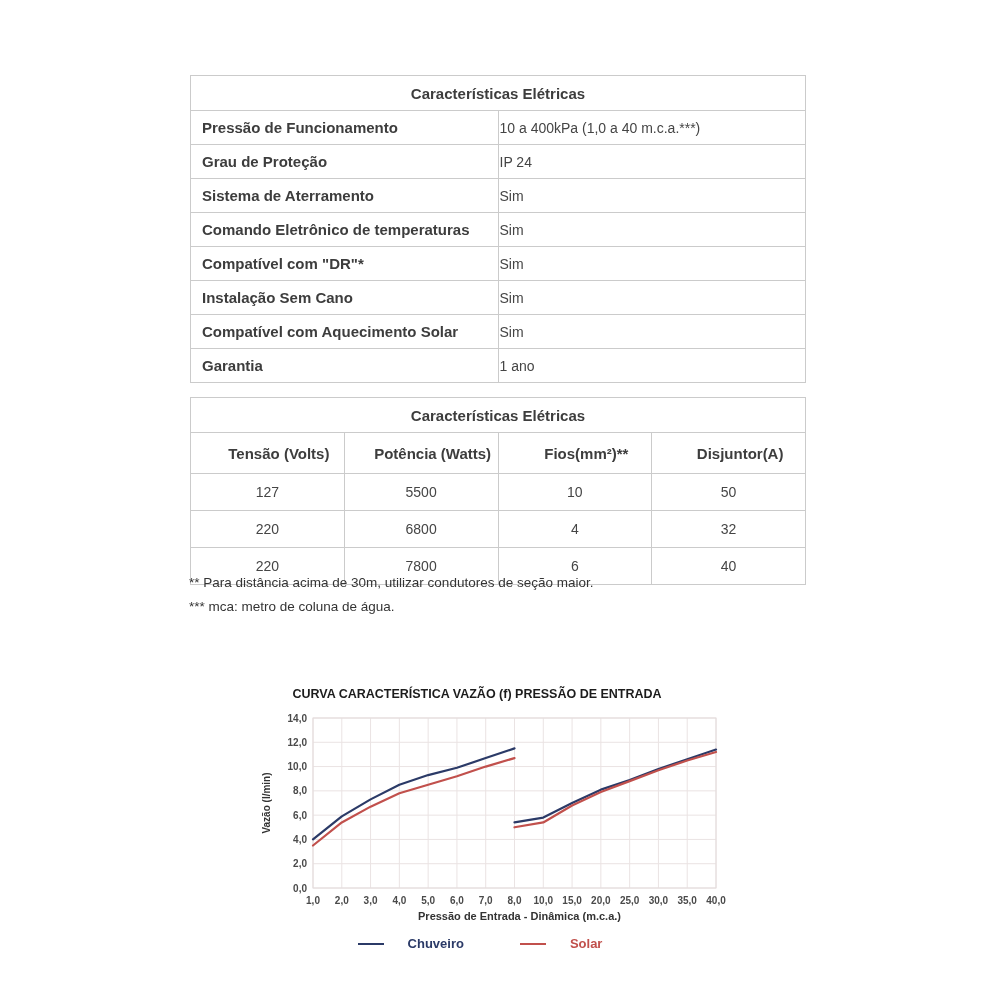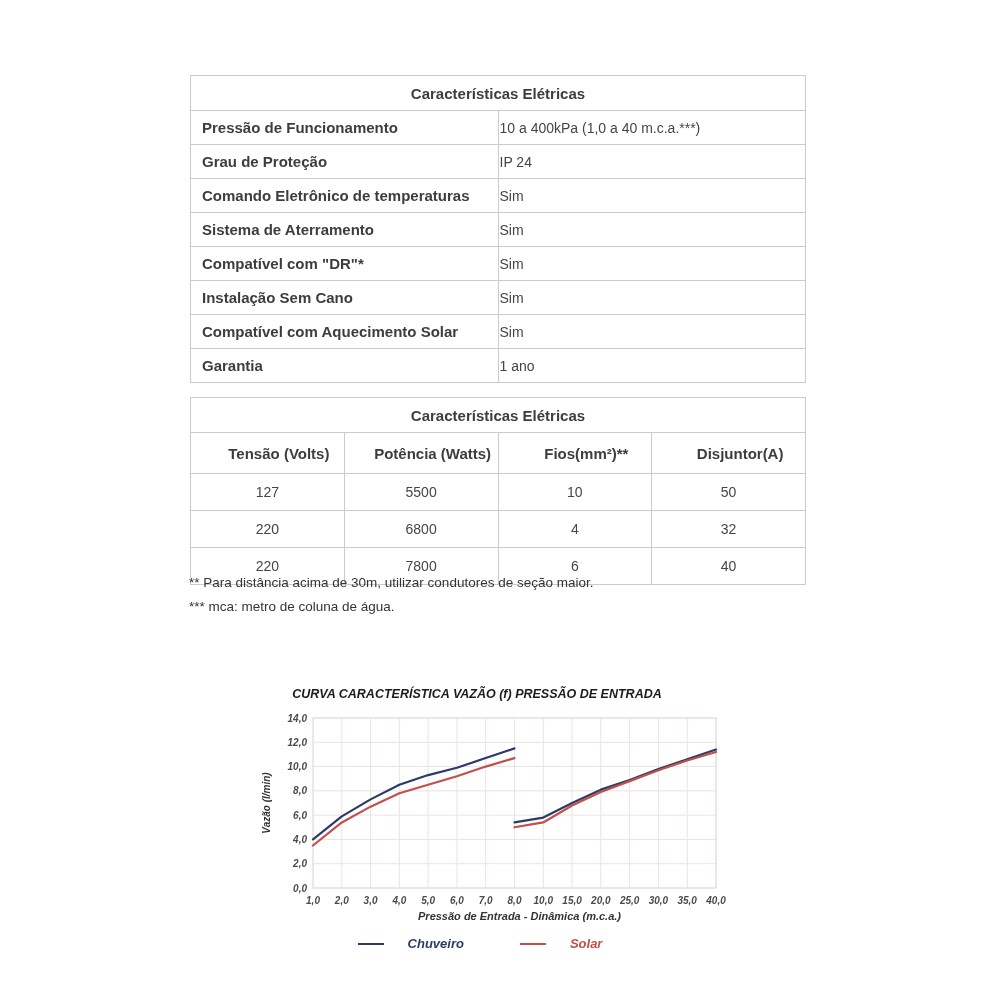--- a/index.html
+++ b/index.html
@@ -19,21 +19,21 @@
     text-align:left;padding:0 0 0 11px;
   }
   .tech td.value{width:241px;text-align:left;font-size:14px;font-weight:normal;color:#454545;}
   .elec{top:397px;}
   .elec th.col-hdr{height:38px;font-size:15px;font-weight:bold;color:#3d3d3d;text-align:center;padding-left:24px;}
   .elec td{height:34px;text-align:center;font-size:14px;font-weight:normal;color:#454545;}
   
   .footnotes{position:absolute;left:189px;top:571px;font-size:13.5px;color:#343434;}
   .footnotes .fn{line-height:24px;}
   
-  .chart-wrap{position:absolute;left:240px;top:682px;width:520px;font-style:italic;}
+  .chart-wrap{position:absolute;left:240px;top:682px;width:520px;}
   .chart-wrap svg{display:block;}
   .legend{
     position:relative;left:-20px;margin-top:4px;display:flex;justify-content:center;
     align-items:center;gap:56px;
   }
   .legend-item{display:flex;align-items:center;gap:24px;}
   .legend-swatch{width:26px;height:0;border-top:2px solid #000;}
   .legend-label{font-size:13px;font-weight:bold;}
 </style>
 </head>
@@ -50,25 +50,25 @@
     <tbody>
         <tr>
           <td class="label">Pressão de Funcionamento</td>
           <td class="value">10 a 400kPa (1,0 a 40 m.c.a.***)</td>
         </tr>
         <tr>
           <td class="label">Grau de Proteção</td>
           <td class="value">IP 24</td>
         </tr>
         <tr>
-          <td class="label">Comando Eletrônico de temperaturas</td>
+          <td class="label">Sistema de Aterramento</td>
           <td class="value">Sim</td>
         </tr>
         <tr>
-          <td class="label">Sistema de Aterramento</td>
+          <td class="label">Comando Eletrônico de temperaturas</td>
           <td class="value">Sim</td>
         </tr>
         <tr>
           <td class="label">Compatível com "DR"*</td>
           <td class="value">Sim</td>
         </tr>
         <tr>
           <td class="label">Instalação Sem Cano</td>
           <td class="value">Sim</td>
         </tr>

